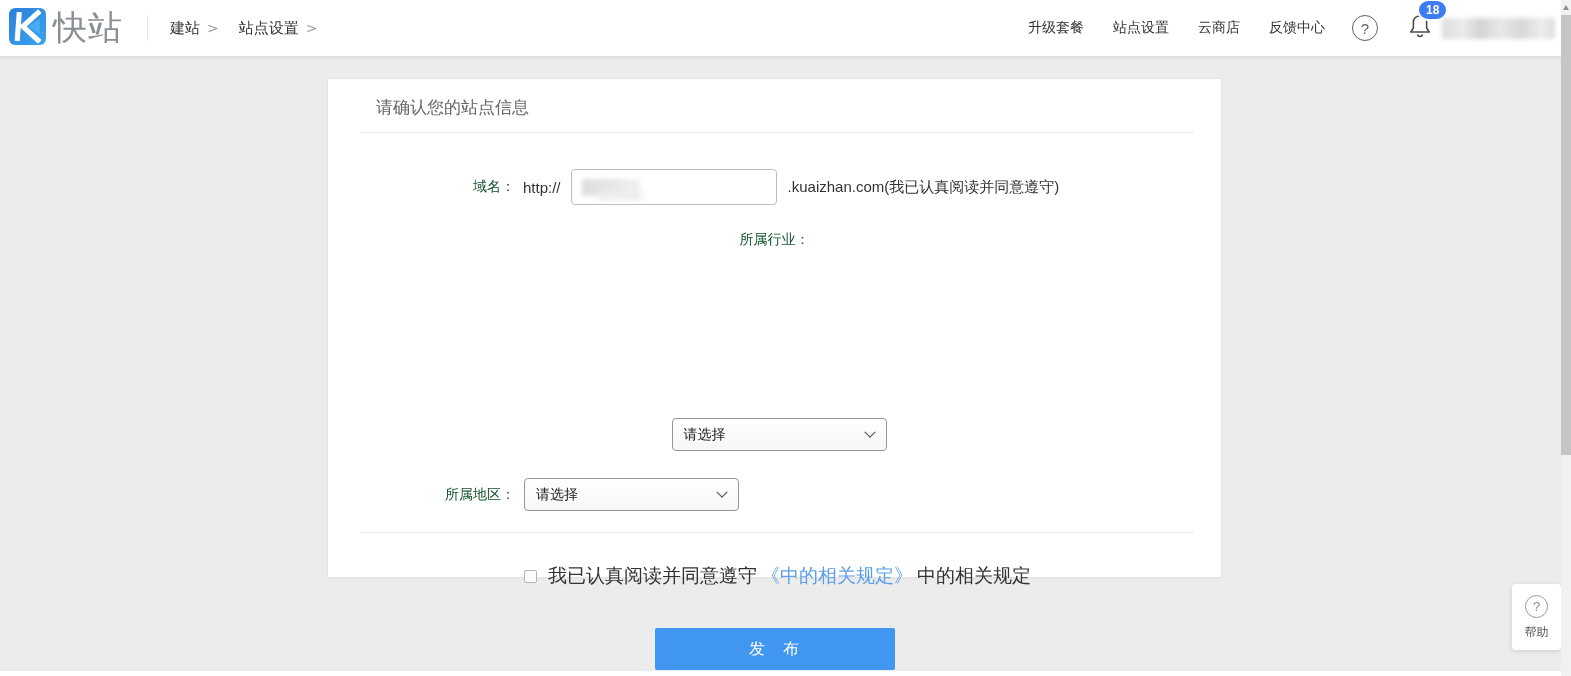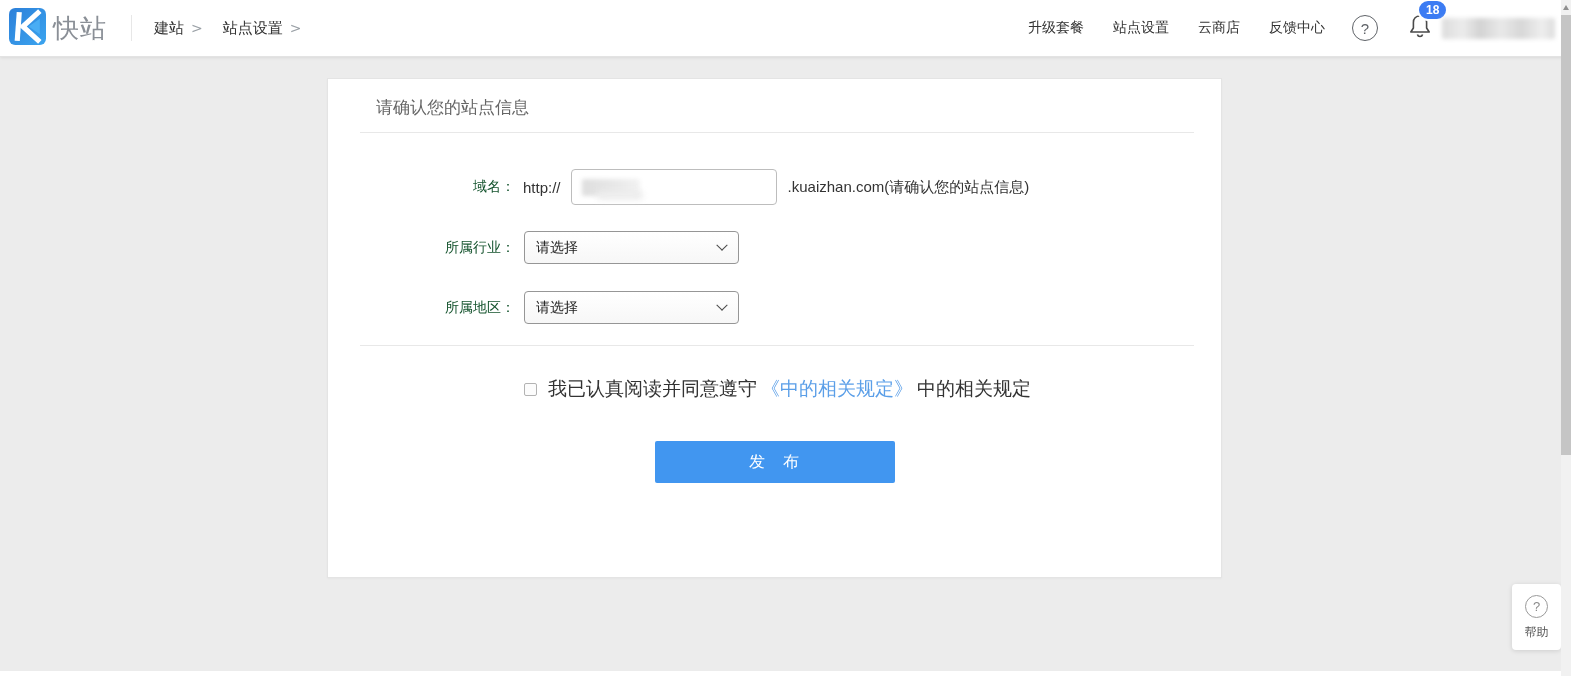--- a/index.html
+++ b/index.html
@@ -16,21 +16,21 @@
   
   .header {
     position:relative; z-index:5;
     height:57px; background:#fff;
     border-bottom:1px solid #e3e3e3;
     box-shadow:0 1px 3px rgba(0,0,0,.08);
     display:flex; align-items:center;
     padding:0 16px 0 9px;
   }
   .logo { display:flex; align-items:center; cursor:pointer; }
-  .logo-text { font-size:26px; color:#8a8f96; margin-left:7px; letter-spacing:1px; }
+  .logo-text { font-size:34px; color:#8a8f96; margin-left:7px; letter-spacing:1px; }
   .header-vdivider { width:1px; height:26px; background:#e7e7e7; margin:0 22px 0 24px; }
   .breadcrumb { display:flex; align-items:center; }
   .crumb { display:flex; align-items:center; font-size:15px; color:#333; cursor:pointer; margin-right:20px; }
   .crumb .chev { color:#9aa0a6; font-size:14px; margin-left:7px; font-family:"DejaVu Sans",sans-serif; }
 
   .header-right { margin-left:auto; display:flex; align-items:center; }
   .nav-item { font-size:14px; color:#333; margin-left:29px; cursor:pointer; white-space:nowrap; }
   .q-circle {
     width:26px; height:26px; border:1.5px solid #5f6368; border-radius:50%;
     display:flex; align-items:center; justify-content:center;
@@ -58,21 +58,21 @@
     margin-left:calc((100% - 895px)/2 - 11px);
     background:#fff; border:1px solid #e4e4e4;
     box-shadow:0 1px 2px rgba(0,0,0,.03);
   }
   .card-title { margin-top:40px; text-align:center; font-size:34px; font-weight:400; color:#333; line-height:1.25; }
   .card-subtitle { margin:17px 0 0 48px; font-size:17px; color:#666; }
   .divider { border:none; border-top:1px solid #e8e8e8; margin:13px 27px 0 32px; }
 
   .form-row { display:flex; align-items:center; }
   .row-domain { margin-top:36px; }
-  .row-industry { margin-top:26px; }
+  .row-industry { margin-top:26px;flex-direction:column; }
   .row-region { margin-top:27px; }
   .form-label { flex:0 0 187px; text-align:right; font-size:14px; color:#14532d; }
   .proto { font-size:15px; color:#333; margin:0 10px 0 8px; }
   .domain-input {
     width:206px; height:36px; border:1px solid #bdbdbd; border-radius:4px;
     padding:0 8px; font-size:14px; color:#333; background:#fff; outline:none;
     position:relative;
   }
   .input-wrap { position:relative; }
   .input-blur {
@@ -202,21 +202,21 @@
     <hr class="divider">
 
     <div class="form-row row-domain">
       <span class="form-label">域名：</span>
       <span class="proto">http://</span>
       <span class="input-wrap">
         <input class="domain-input" type="text" value="" style="">
         <span class="input-blur"></span>
         <span class="input-blur2"></span>
       </span>
-      <span class="domain-suffix">.kuaizhan.com(请确认您的站点信息)</span>
+      <span class="domain-suffix">.kuaizhan.com(我已认真阅读并同意遵守)</span>
     </div>
 
     <div class="form-row row-industry">
       <span class="form-label">所属行业：</span>
       <div class="select-box">
         <span class="sel-text">请选择</span>
         <span class="sel-chev"></span>
       </div>
     </div>
 

